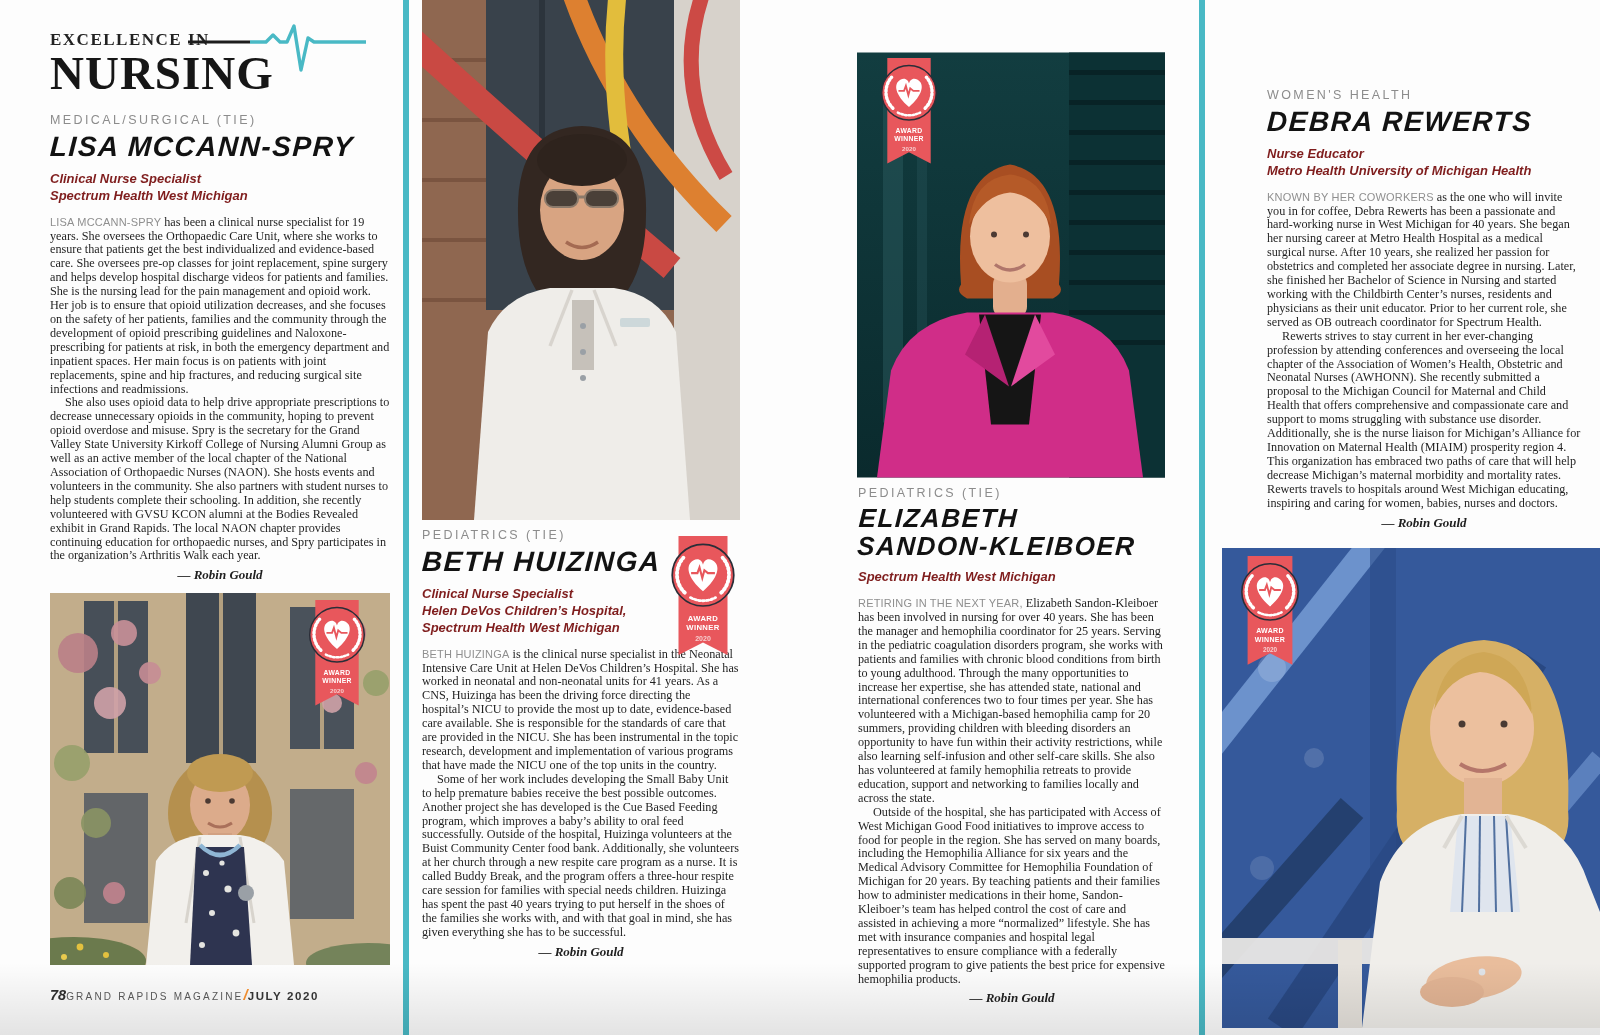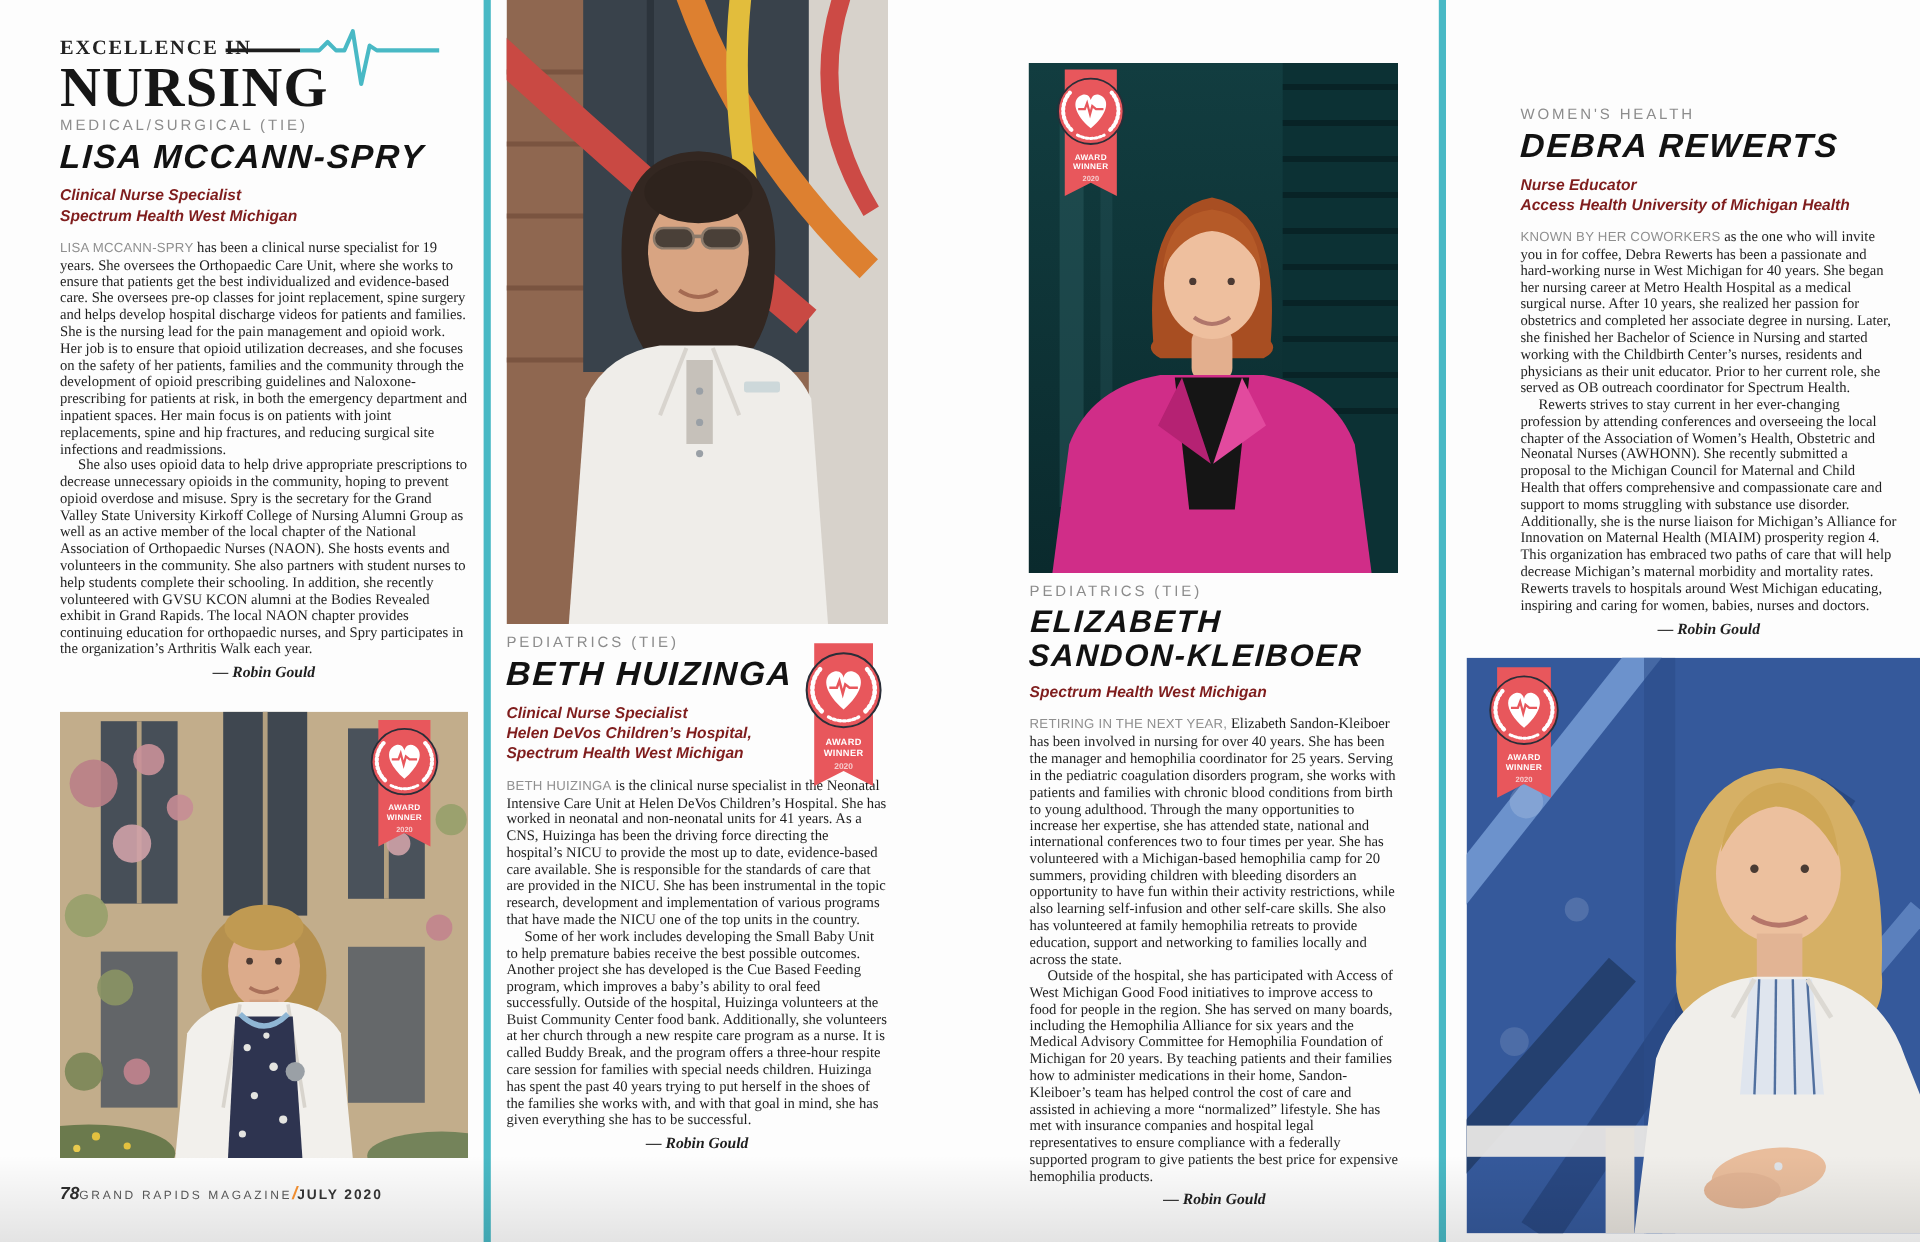--- a/index.html
+++ b/index.html
@@ -12,21 +12,21 @@
   .divider-left{left:403px;}
   .divider-right{left:1199px;}
 
   .col{position:absolute;z-index:20;}
   .col1{left:50px;top:30px;width:340px;}
   .col2{left:422px;top:528px;width:318px;}
   .col3{left:858px;top:486px;width:308px;}
   .col4{left:1267px;top:88px;width:314px;}
 
   
-  .logo{position:relative;}
+  .logo{position:relative;margin-bottom:16px;}
   .logo-top{position:relative;height:22px;}
   .logo-line1{font-family:"Liberation Serif",serif;font-weight:bold;font-size:17px;
         letter-spacing:1.5px;color:#222;}
   .ekg{position:absolute;left:138px;top:2px;width:200px;height:48px;overflow:visible;}
   .logo-main{font-family:"Liberation Serif",serif;font-weight:bold;font-size:47px;
         letter-spacing:1px;color:#161616;line-height:1;margin-top:-2px;}
 
   .kicker{font-size:12.5px;letter-spacing:2.4px;color:#8c8c8c;margin:0 0 5px 0;}
   .name{font-size:28px;font-weight:800;font-style:italic;letter-spacing:1.5px;color:#121212;
         line-height:1.06;margin:0 0 8px 0;white-space:nowrap;transform:skewX(-3deg);transform-origin:left;}
@@ -123,21 +123,21 @@
     <p class="body"><span class="lead">RETIRING IN THE NEXT YEAR,</span><span> Elizabeth Sandon-Kleiboer has been involved in nursing for over 40 years. She has been the manager and hemophilia coordinator for 25 years. Serving in the pediatric coagulation disorders program, she works with patients and families with chronic blood conditions from birth to young adulthood. Through the many opportunities to increase her expertise, she has attended state, national and international conferences two to four times per year. She has volunteered with a Michigan-based hemophilia camp for 20 summers, providing children with bleeding disorders an opportunity to have fun within their activity restrictions, while also learning self-infusion and other self-care skills. She also has volunteered at family hemophilia retreats to provide education, support and networking to families locally and across the state.</span></p>
     <p class="body indent">Outside of the hospital, she has participated with Access of West Michigan Good Food initiatives to improve access to food for people in the region. She has served on many boards, including the Hemophilia Alliance for six years and the Medical Advisory Committee for Hemophilia Foundation of Michigan for 20 years. By teaching patients and their families how to administer medications in their home, Sandon-Kleiboer’s team has helped control the cost of care and assisted in achieving a more “normalized” lifestyle. She has met with insurance companies and hospital legal representatives to ensure compliance with a federally supported program to give patients the best price for expensive hemophilia products.</p>
     <div class="byline">— Robin Gould</div>
   </section>
 
   <section class="col col4">
     <div class="kicker">WOMEN'S HEALTH</div>
     <h2 class="name">DEBRA REWERTS</h2>
     <div class="titleblock">
       <div>Nurse Educator</div>
-      <div>Access Health University of Michigan Health</div>
+      <div>Metro Health University of Michigan Health</div>
     </div>
     <p class="body"><span class="lead">KNOWN BY HER COWORKERS</span><span> as the one who will invite you in for coffee, Debra Rewerts has been a passionate and hard-working nurse in West Michigan for 40 years. She began her nursing career at Metro Health Hospital as a medical surgical nurse. After 10 years, she realized her passion for obstetrics and completed her associate degree in nursing. Later, she finished her Bachelor of Science in Nursing and started working with the Childbirth Center’s nurses, residents and physicians as their unit educator. Prior to her current role, she served as OB outreach coordinator for Spectrum Health.</span></p>
     <p class="body indent">Rewerts strives to stay current in her ever-changing profession by attending conferences and overseeing the local chapter of the Association of Women’s Health, Obstetric and Neonatal Nurses (AWHONN). She recently submitted a proposal to the Michigan Council for Maternal and Child Health that offers comprehensive and compassionate care and support to moms struggling with substance use disorder. Additionally, she is the nurse liaison for Michigan’s Alliance for Innovation on Maternal Health (MIAIM) prosperity region 4. This organization has embraced two paths of care that will help decrease Michigan’s maternal morbidity and mortality rates. Rewerts travels to hospitals around West Michigan educating, inspiring and caring for women, babies, nurses and doctors.</p>
     <div class="byline">— Robin Gould</div>
   </section>
 
   <figure class="photo photo1" style="margin:0;">
     <svg viewBox="0 0 340 372">
       <rect width="340" height="372" fill="#c2ad8b"></rect>
       <rect x="34" y="8" width="64" height="152" fill="#474f58"></rect>

